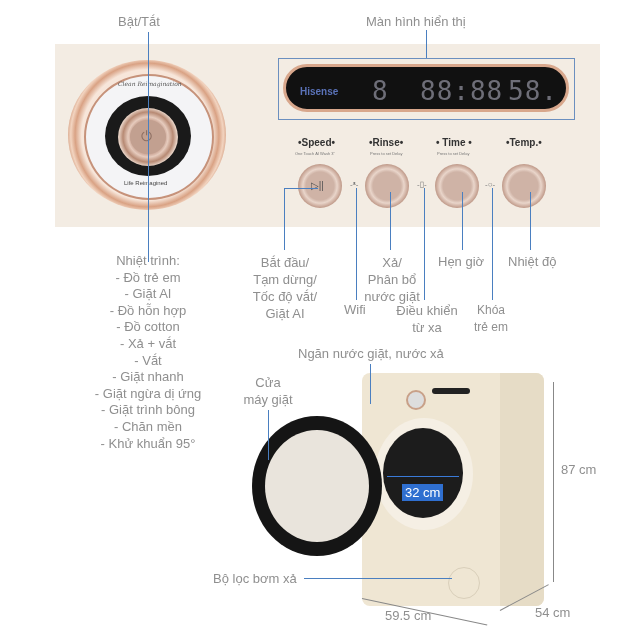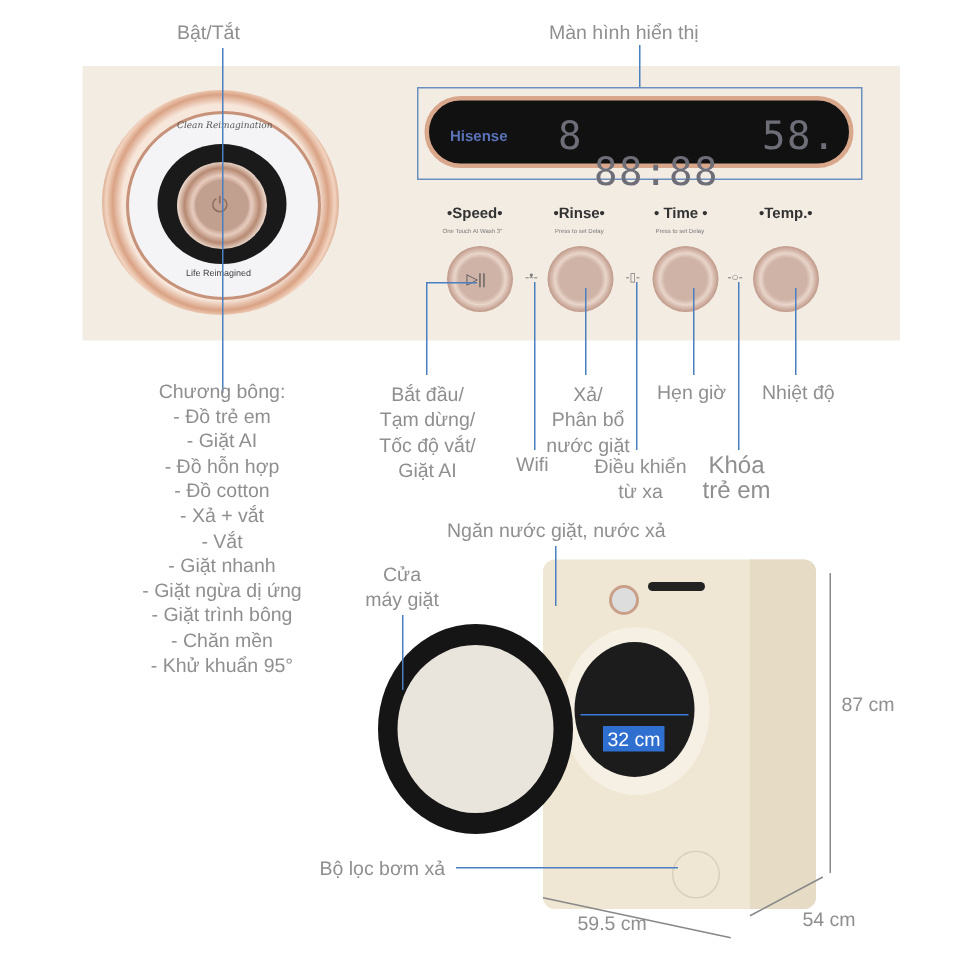--- a/index.html
+++ b/index.html
@@ -48,21 +48,21 @@
 <div class="ring3"></div>
 <div class="knob"></div>
 <div class="knob-center"></div>
 <div class="abs" style="left:141px;top:128px;font-size:14px;color:#8d6f62;">⏻</div>
 <div class="abs" style="left:124px;top:180px;font-size:6px;color:#444;">Life Reimagined</div>
 
 <div class="disp-frame"></div>
 <div class="disp"></div>
 <div class="brand">Hisense</div>
 <div class="seg" style="left:372px;">8</div>
-<div class="seg" style="left:396px;margin-top:24px;">88:88</div>
+<div class="seg" style="left:420px;">88:88</div>
 <div class="seg" style="left:508px;">58.</div>
 
 <div class="btn-title" style="left:298px;">•Speed•</div>
 <div class="btn-sub" style="left:295px;">One Touch AI Wash 3''</div>
 <div class="btn-title" style="left:369px;">•Rinse•</div>
 <div class="btn-sub" style="left:370px;">Press to set Delay</div>
 <div class="btn-title" style="left:436px;">• Time •</div>
 <div class="btn-sub" style="left:437px;">Press to set Delay</div>
 <div class="btn-title" style="left:506px;">•Temp.•</div>
 
@@ -83,21 +83,21 @@
 <div class="vline" style="left:390px;top:192px;height:58px;"></div>
 <div class="vline" style="left:424px;top:188px;height:112px;"></div>
 <div class="vline" style="left:462px;top:192px;height:58px;"></div>
 <div class="vline" style="left:492px;top:188px;height:112px;"></div>
 <div class="vline" style="left:530px;top:192px;height:58px;"></div>
 
 <div class="lbl" style="left:118px;top:14px;text-align:center;">Bật/Tắt</div>
 <div class="lbl" style="left:366px;top:14px;">Màn hình hiển thị</div>
 
 <div class="abs" style="left:88px;top:253px;width:120px;text-align:center;font-size:13px;line-height:16.6px;color:#8f8f8f;">
-  <div>Chương bông:</div>
+  <div>Nhiệt trình:</div>
   <div>- Đồ trẻ em</div>
   <div>- Giặt AI</div>
   <div>- Đồ hỗn hợp</div>
   <div>- Đồ cotton</div>
   <div>- Xả + vắt</div>
   <div>- Vắt</div>
   <div>- Giặt nhanh</div>
   <div>- Giặt ngừa dị ứng</div>
   <div>- Giặt trình bông</div>
   <div>- Chăn mền</div>
@@ -114,21 +114,21 @@
 <div class="abs" style="left:362px;top:254px;width:60px;text-align:center;font-size:13px;line-height:17px;color:#8f8f8f;">
   <div>Xả/</div>
   <div>Phân bổ</div>
   <div>nước giặt</div>
 </div>
 <div class="abs" style="left:392px;top:302px;width:70px;text-align:center;font-size:13px;line-height:17px;color:#8f8f8f;">
   <div>Điều khiển</div>
   <div>từ xa</div>
 </div>
 <div class="lbl" style="left:438px;top:254px;">Hẹn giờ</div>
-<div class="abs" style="left:466px;top:302px;width:50px;text-align:center;font-size:16px;line-height:17px;color:#8f8f8f;">
+<div class="abs" style="left:466px;top:302px;width:50px;text-align:center;font-size:12px;line-height:17px;color:#8f8f8f;">
   <div>Khóa</div>
   <div>trẻ em</div>
 </div>
 <div class="lbl" style="left:508px;top:254px;">Nhiệt độ</div>
 
 <div class="body"></div>
 <div class="body-side"></div>
 <div class="abs" style="left:406px;top:390px;width:16px;height:16px;border-radius:50%;background:#ddd;border:2px solid #c8a088;"></div>
 <div class="abs" style="left:432px;top:388px;width:38px;height:6px;background:#222;border-radius:3px;"></div>
 <div class="drum-rim"></div>

